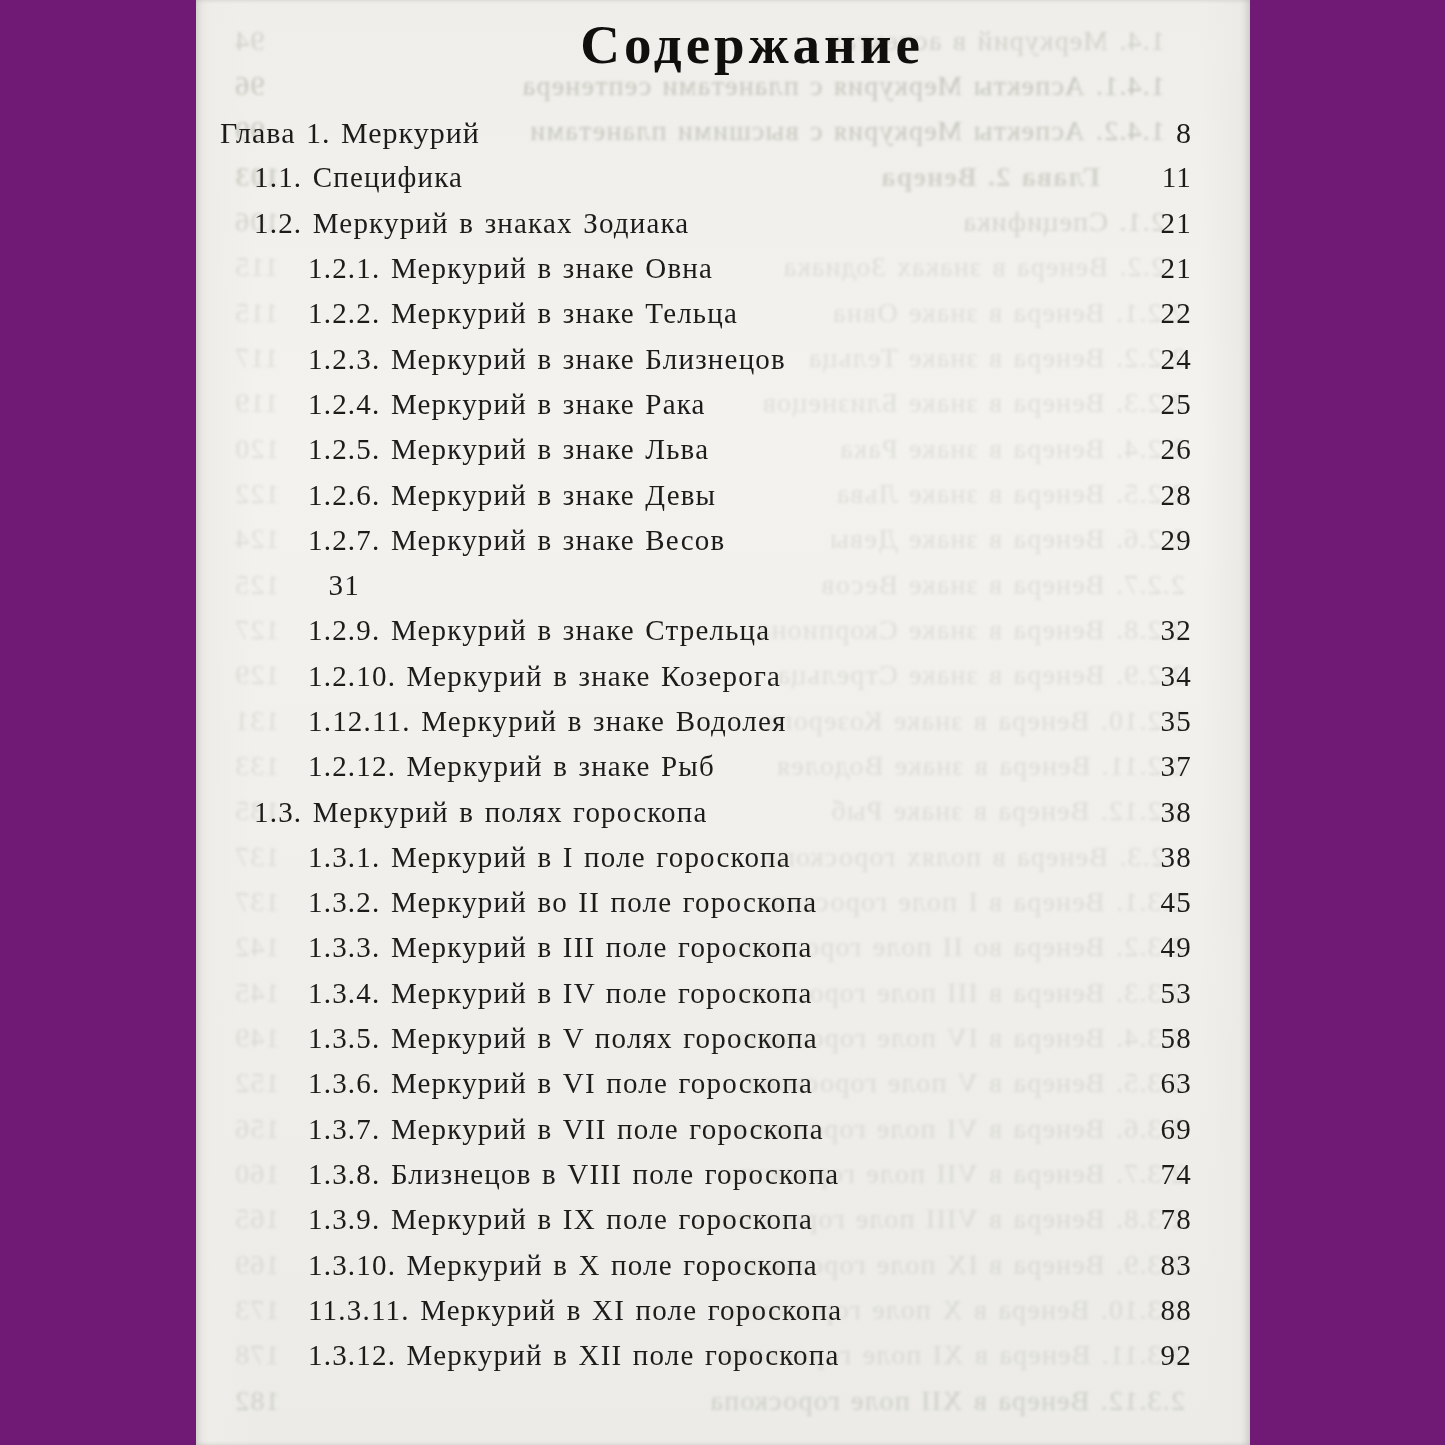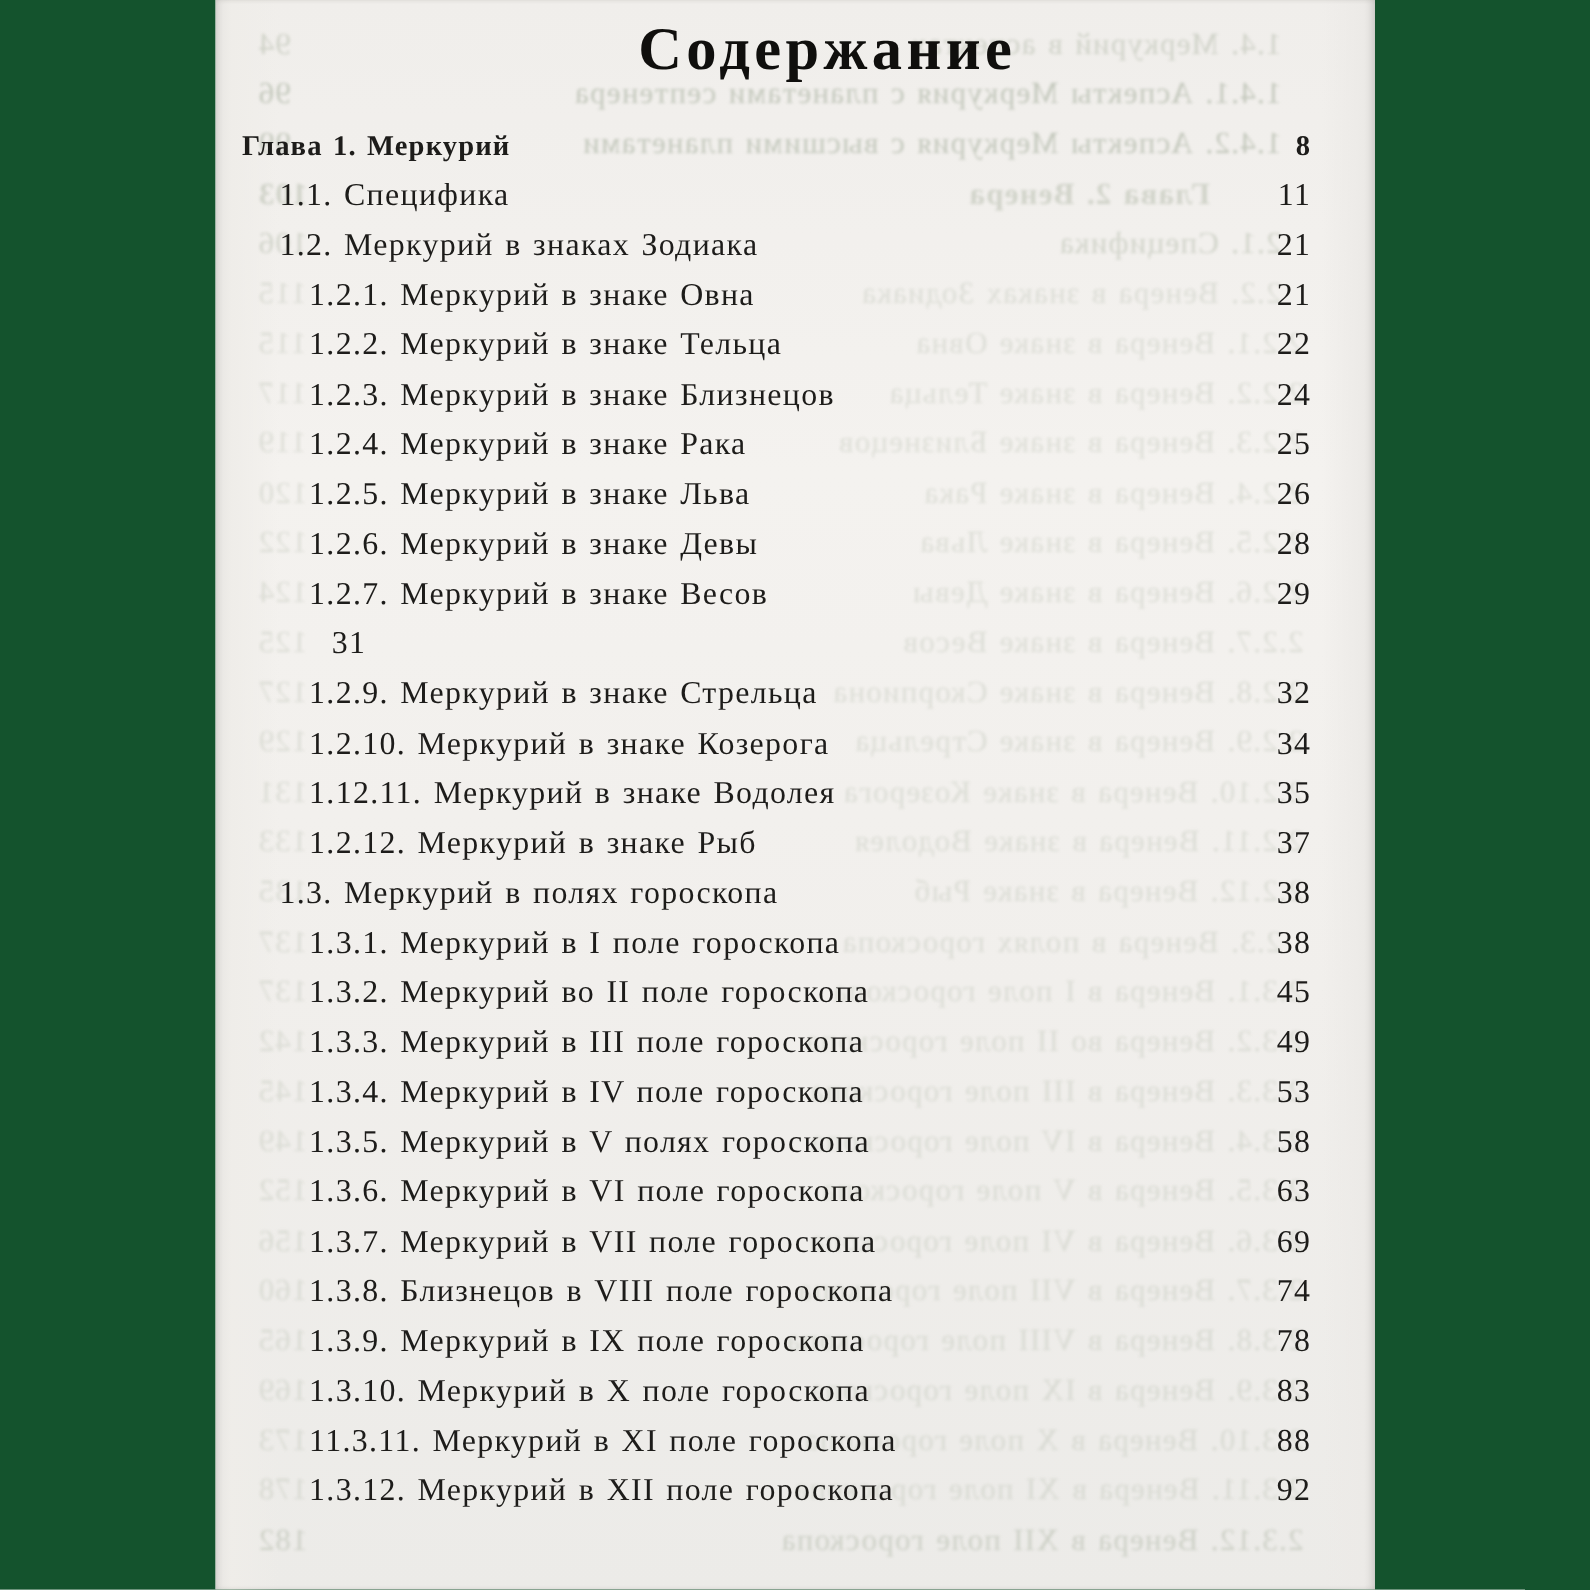--- a/index.html
+++ b/index.html
@@ -1,21 +1,21 @@
 <!DOCTYPE html>
 <html><head>
 <meta charset="utf-8">
 <style>
   html,body{margin:0;padding:0;}
   body{
     width:1445px;height:1445px;background:#ffffff;
     font-family:"Liberation Serif","DejaVu Serif",serif;
     position:relative;overflow:hidden;
   }
-  .photo{position:absolute;inset:0;background:#14532d;}
+  .photo{position:absolute;inset:0;background:#701a75;}
   .page{
     position:absolute;left:196px;top:0;width:1054px;height:1445px;
     background:
       linear-gradient(90deg,#e7e5e2 0px,#efede9 14px,rgba(241,239,236,0) 58px),
       linear-gradient(270deg,#dedcd9 0px,#eceae7 10px,rgba(238,236,233,0) 48px),
       linear-gradient(180deg,#f0eeeb 0%,#f4f2ef 30%,#f1efec 62%,#ecebe8 100%);
     box-shadow:inset 3px 0 6px -2px rgba(60,55,50,.18), inset -3px 0 6px -2px rgba(60,55,50,.14);
     overflow:hidden;
   }
   .page-title{
@@ -24,23 +24,23 @@
     letter-spacing:4px;color:#100f0d;transform:translateX(29px);
   }
   .toc{position:absolute;top:110px;left:0;right:0;}
   .toc-row{
     height:45.3px;display:flex;align-items:center;padding-right:58px;
     font-size:29px;color:#1d1c1a;letter-spacing:1.2px;word-spacing:2px;
     white-space:nowrap;
   }
   .toc-row .lab{flex:1 1 auto;overflow:visible;}
   .toc-row .pg{flex:0 0 auto;min-width:52px;text-align:right;}
-  .toc .lvl0{padding-left:24px;font-weight:bold;font-size:26px;letter-spacing:1px;}
+  .toc .lvl0{padding-left:24px;font-weight:normal;font-size:30px;letter-spacing:1px;}
   .toc .lvl1{padding-left:58px;}
-  .toc .lvl2{padding-left:85px;}
+  .toc .lvl2{padding-left:112px;}
   
   .ghost{
     position:absolute;top:18px;left:0;right:0;
     transform:scaleX(-1);filter:blur(1.4px);
     pointer-events:none;
   }
   .ghost .toc-row{height:45.33px;padding-right:38px;font-size:28px;color:#87947c;}
   .ghost .lvl0{padding-left:150px;font-weight:bold;}
   .ghost .lvl1{padding-left:85px;}
   .ghost .lvl2{padding-left:65px;}

